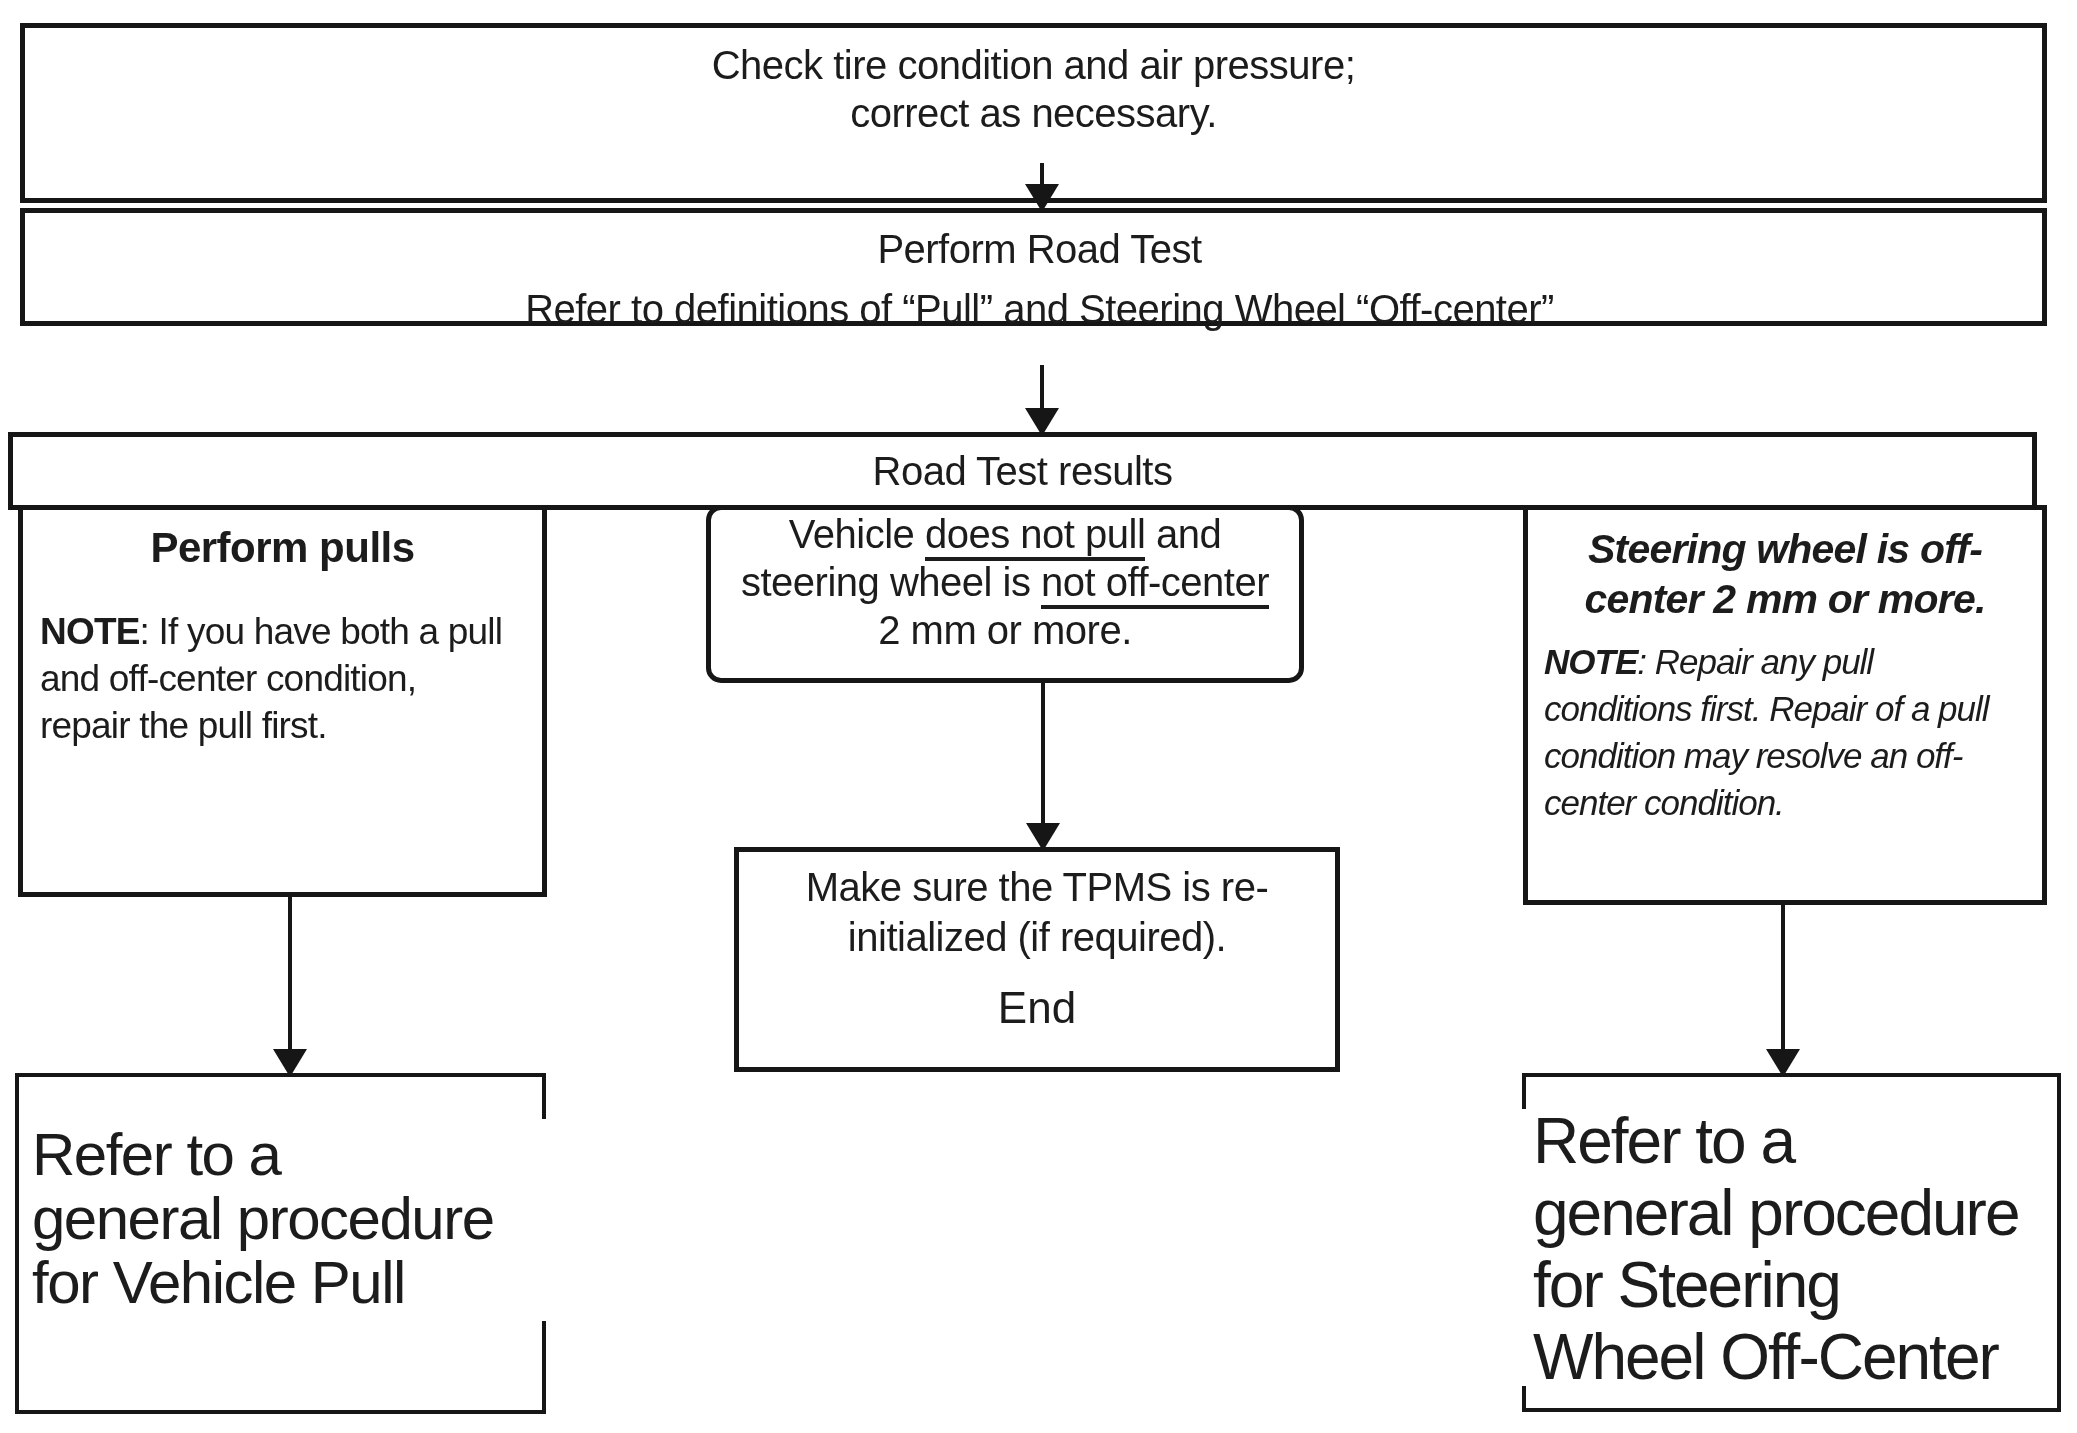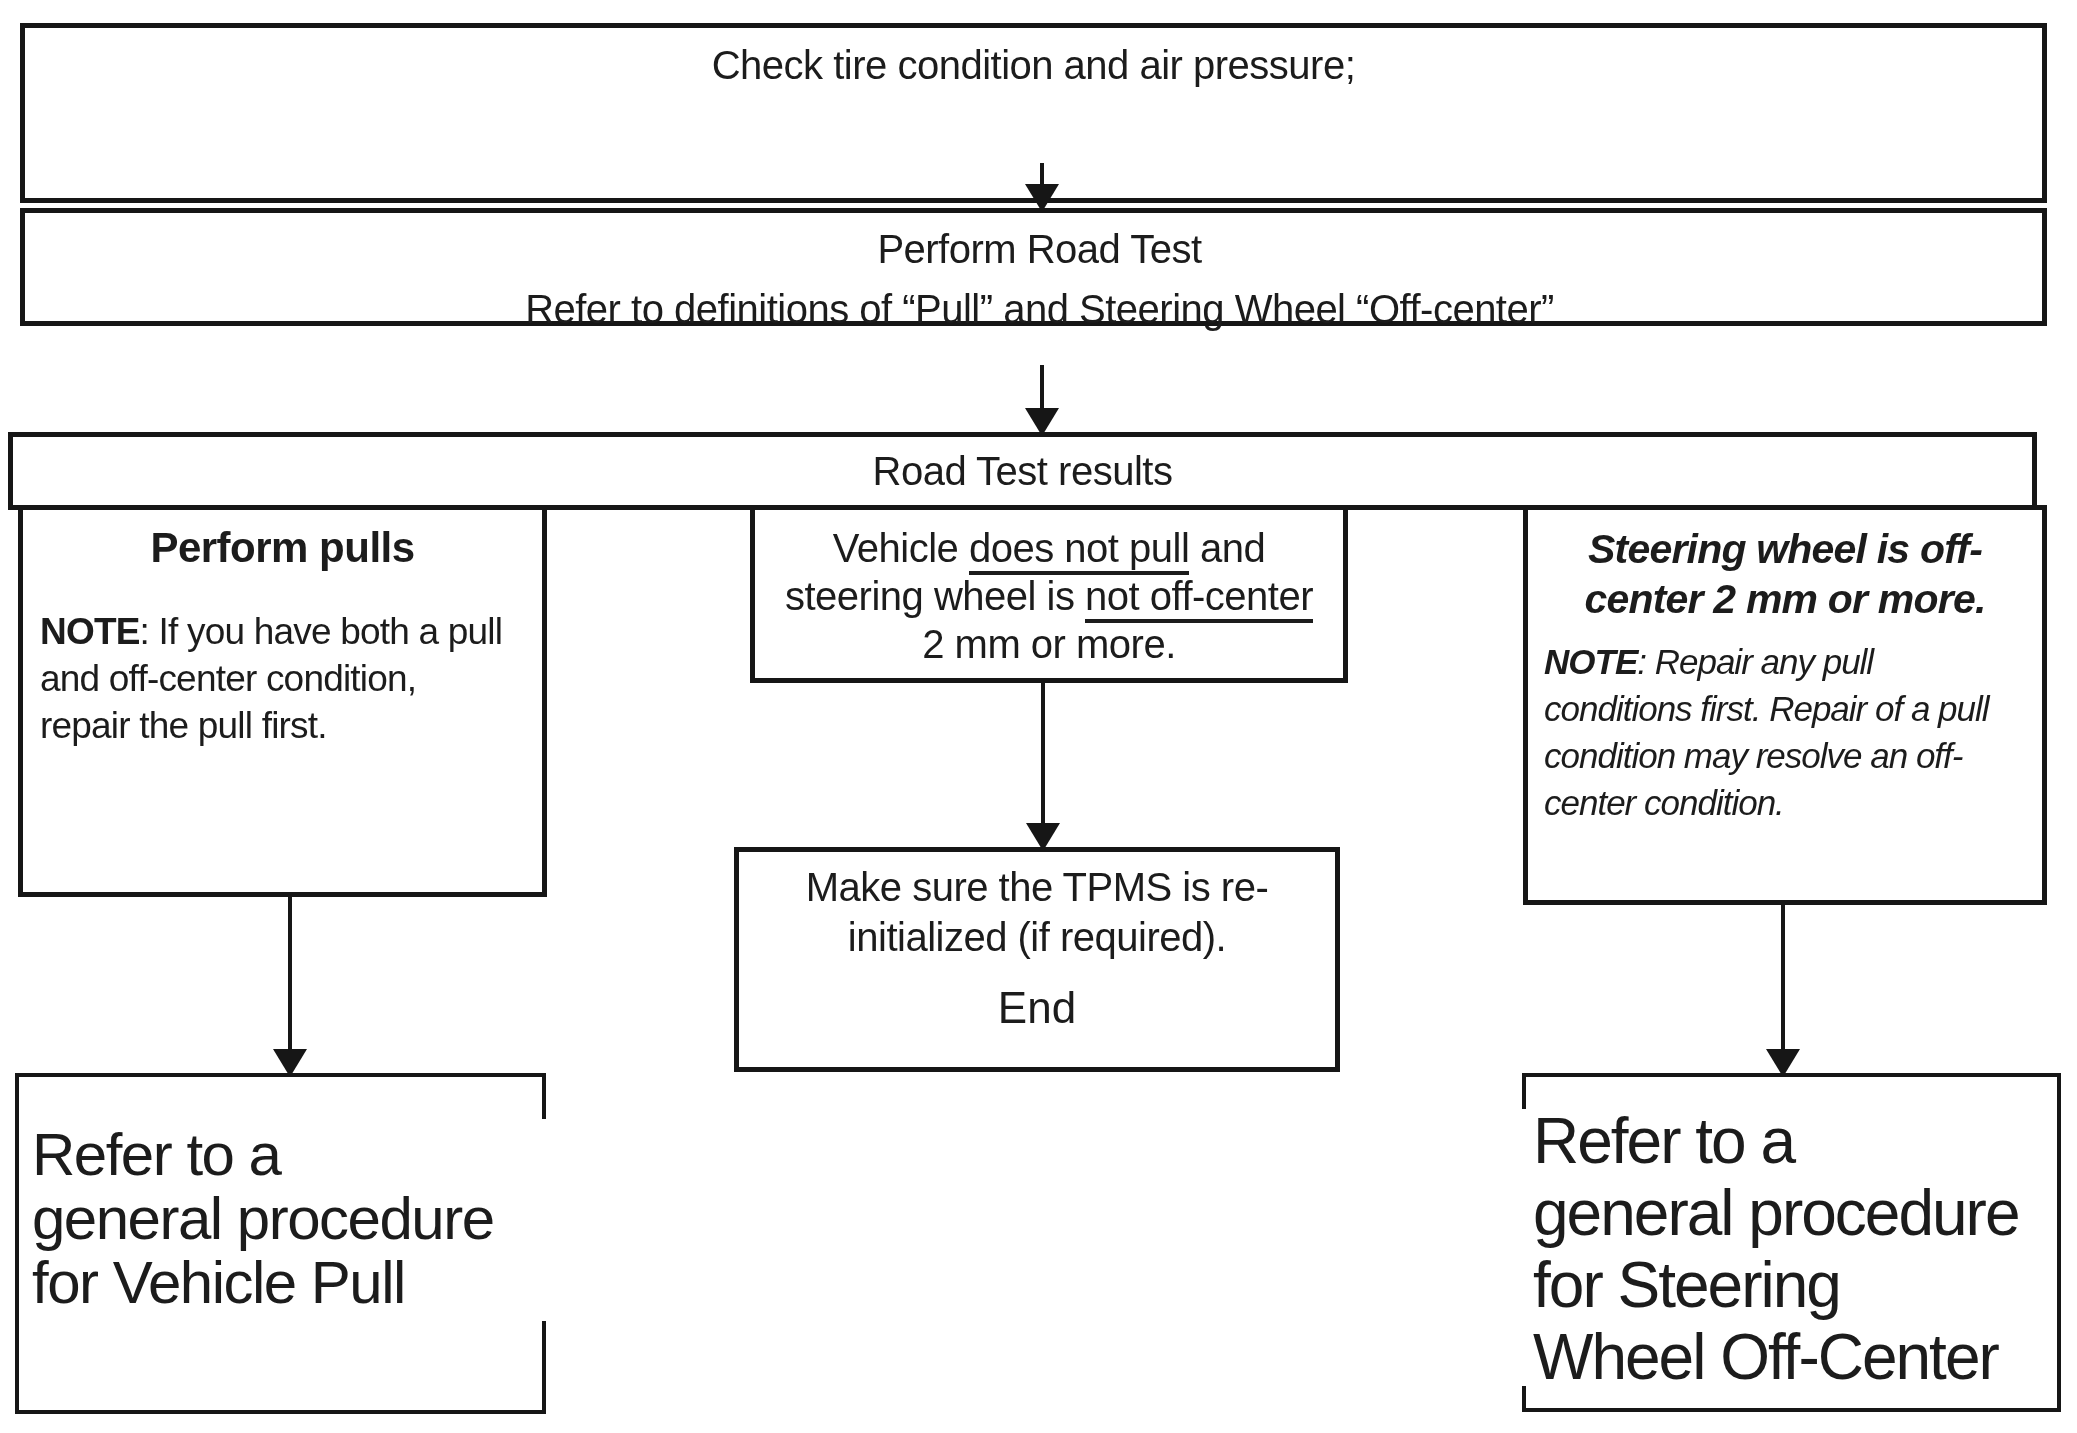--- a/index.html
+++ b/index.html
@@ -52,20 +52,21 @@
   }
 </style>
 </head>
 <body>
 
 <div id="stage">
 
   <div class="box" style="left:20px; top:23px; width:2027px; height:180px; padding-top:13px;">
     <div class="center t40">
         <div>Check tire condition and air pressure;</div>
+        <div>correct as necessary.</div>
       </div>
   </div>
 
   <div>
     <div class="shaft" style="left:1040px; top:163px; height:29px;"></div>
     <div class="ahead" style="left:1025px; top:184px;"></div>
   </div>
 
   <div class="box" style="left:20px; top:208px; width:2027px; height:118px; padding-top:6px;padding-left:12px;">
     <div class="center t40w">
@@ -85,21 +86,21 @@
 
   <div class="box" style="left:18px; top:505px; width:529px; height:392px; padding-top:14px;">
     <div class="center title-b">Perform pulls</div>
     <div class="note1" style="margin-top:36px; padding-left:17px;">
         <div><span class="seg-b">NOTE</span><span>: If you have both a pull</span></div>
         <div><span>and off-center condition,</span></div>
         <div><span>repair the pull first.</span></div>
       </div>
   </div>
 
-  <div class="box" style="left:750px; top:505px; width:598px; height:178px; padding-top:14px;">
+  <div class="box" style="left:706px; top:505px; width:598px; height:178px; border-radius:15px;">
     <div class="center t40">
         <div><span>Vehicle </span><span class="seg-u">does not pull</span><span> and</span></div>
         <div><span>steering wheel is </span><span class="seg-u">not off-center</span></div>
         <div><span>2 mm or more.</span></div>
       </div>
   </div>
 
   <div class="box" style="left:1523px; top:505px; width:524px; height:400px; padding-top:14px;font-style:italic;">
     <div class="center title-b2">
         <div>Steering wheel is off-</div>

